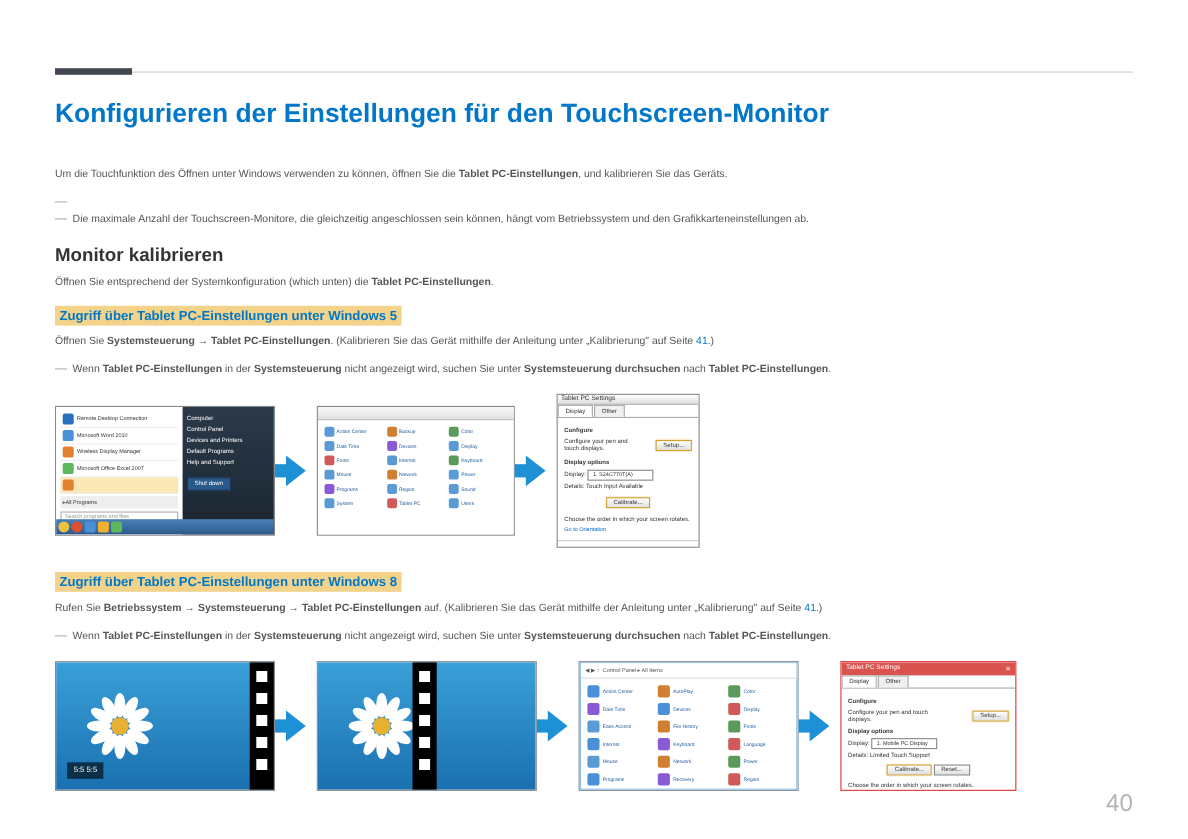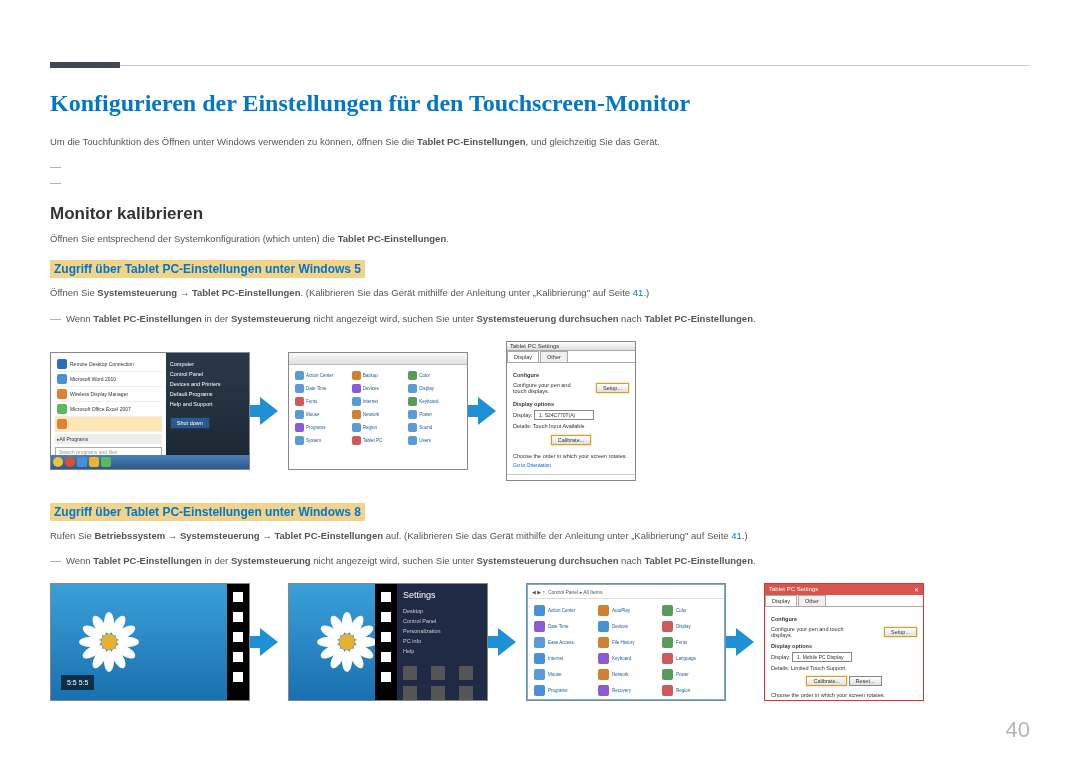--- a/index.html
+++ b/index.html
@@ -26,22 +26,21 @@
     left: 50px;
     right: 50px;
     height: 1px;
     background: #ccc;
   }
   h1.title {
     color: #0077C8;
     font-size: 24px;
     font-weight: 600;
     margin-top: 30px;
-    margin-bottom: 18px;
-    font-family: Liberation Serif, serif;
+    margin-bottom: 34px;
   }
   .intro {
     font-size: 9.5px;
     color: #555;
     margin-bottom: 10px;
     line-height: 1.5;
   }
   .dash-list {
     font-size: 9.5px;
     color: #555;
@@ -174,29 +173,30 @@
 <body>
 
 
 
 <div class="header-line"></div>
 <div class="header-bar"></div>
 
 <h1 class="title">Konfigurieren der Einstellungen für den Touchscreen-Monitor</h1>
 
 <p class="intro">
-  <span>Um die Touchfunktion des Öffnen unter Windows verwenden zu können, öffnen Sie die </span><b>Tablet PC-Einstellungen</b><span>, und gleichzeitig Sie das Gerät.</span>
+  <span>Um die Touchfunktion des Öffnen unter Windows verwenden zu können, öffnen Sie die </span><b>Tablet PC-Einstellungen</b><span>, und kalibrieren Sie das Geräts.</span>
 </p>
 
 <div class="dash-list">
   <div class="row">
       <span class="dash">―</span>
     </div>
   <div class="row">
       <span class="dash">―</span>
+      <span>Die maximale Anzahl der Touchscreen-Monitore, die gleichzeitig angeschlossen sein können, hängt vom Betriebssystem und den Grafikkarteneinstellungen ab.</span>
     </div>
 </div>
 
 <h2 class="subtitle">Monitor kalibrieren</h2>
 <p class="small-para">
   <span>Öffnen Sie entsprechend der Systemkonfiguration (which unten) die </span><b>Tablet PC-Einstellungen</b><span>.</span>
 </p>
 
 <h3 class="highlight">Zugriff über Tablet PC-Einstellungen unter Windows 5</h3>
 <p class="small-para">
@@ -377,36 +377,20 @@
           <div class="petal" style="transform:rotate(300deg)"></div>
           <div class="petal" style="transform:rotate(330deg)"></div>
         <div class="center"></div>
       </div>
       <div class="charm-bar" style="right:90px;">
         <div class="charm-ico"></div>
         <div class="charm-ico"></div>
         <div class="charm-ico"></div>
         <div class="charm-ico"></div>
         <div class="charm-ico"></div>
-      </div>
-      <div class="settings-panel">
-        <div class="hdr">Settings</div>
-        <div class="sp-item">Desktop</div>
-        <div class="sp-item">Control Panel</div>
-        <div class="sp-item">Personalization</div>
-        <div class="sp-item">PC info</div>
-        <div class="sp-item">Help</div>
-        <div class="sp-grid">
-            <div></div>
-            <div></div>
-            <div></div>
-            <div></div>
-            <div></div>
-            <div></div>
-          </div>
       </div>
     </div>
   </div>
   <div class="arrow"></div>
 
   <div class="shot s8c">
     <div class="cp8-window">
       <div class="cp8-title">
           <span>◀ ▶ ↑</span>
           <span>Control Panel ▸ All Items</span>

